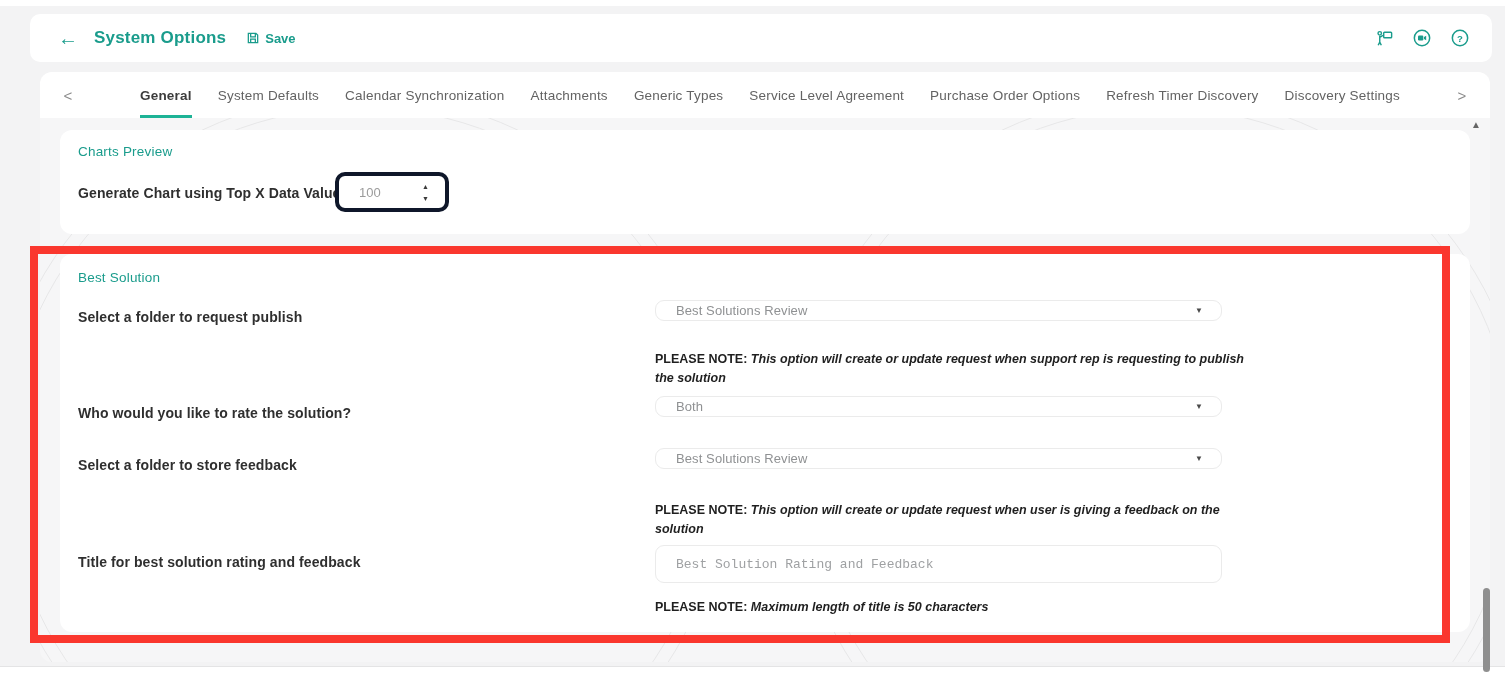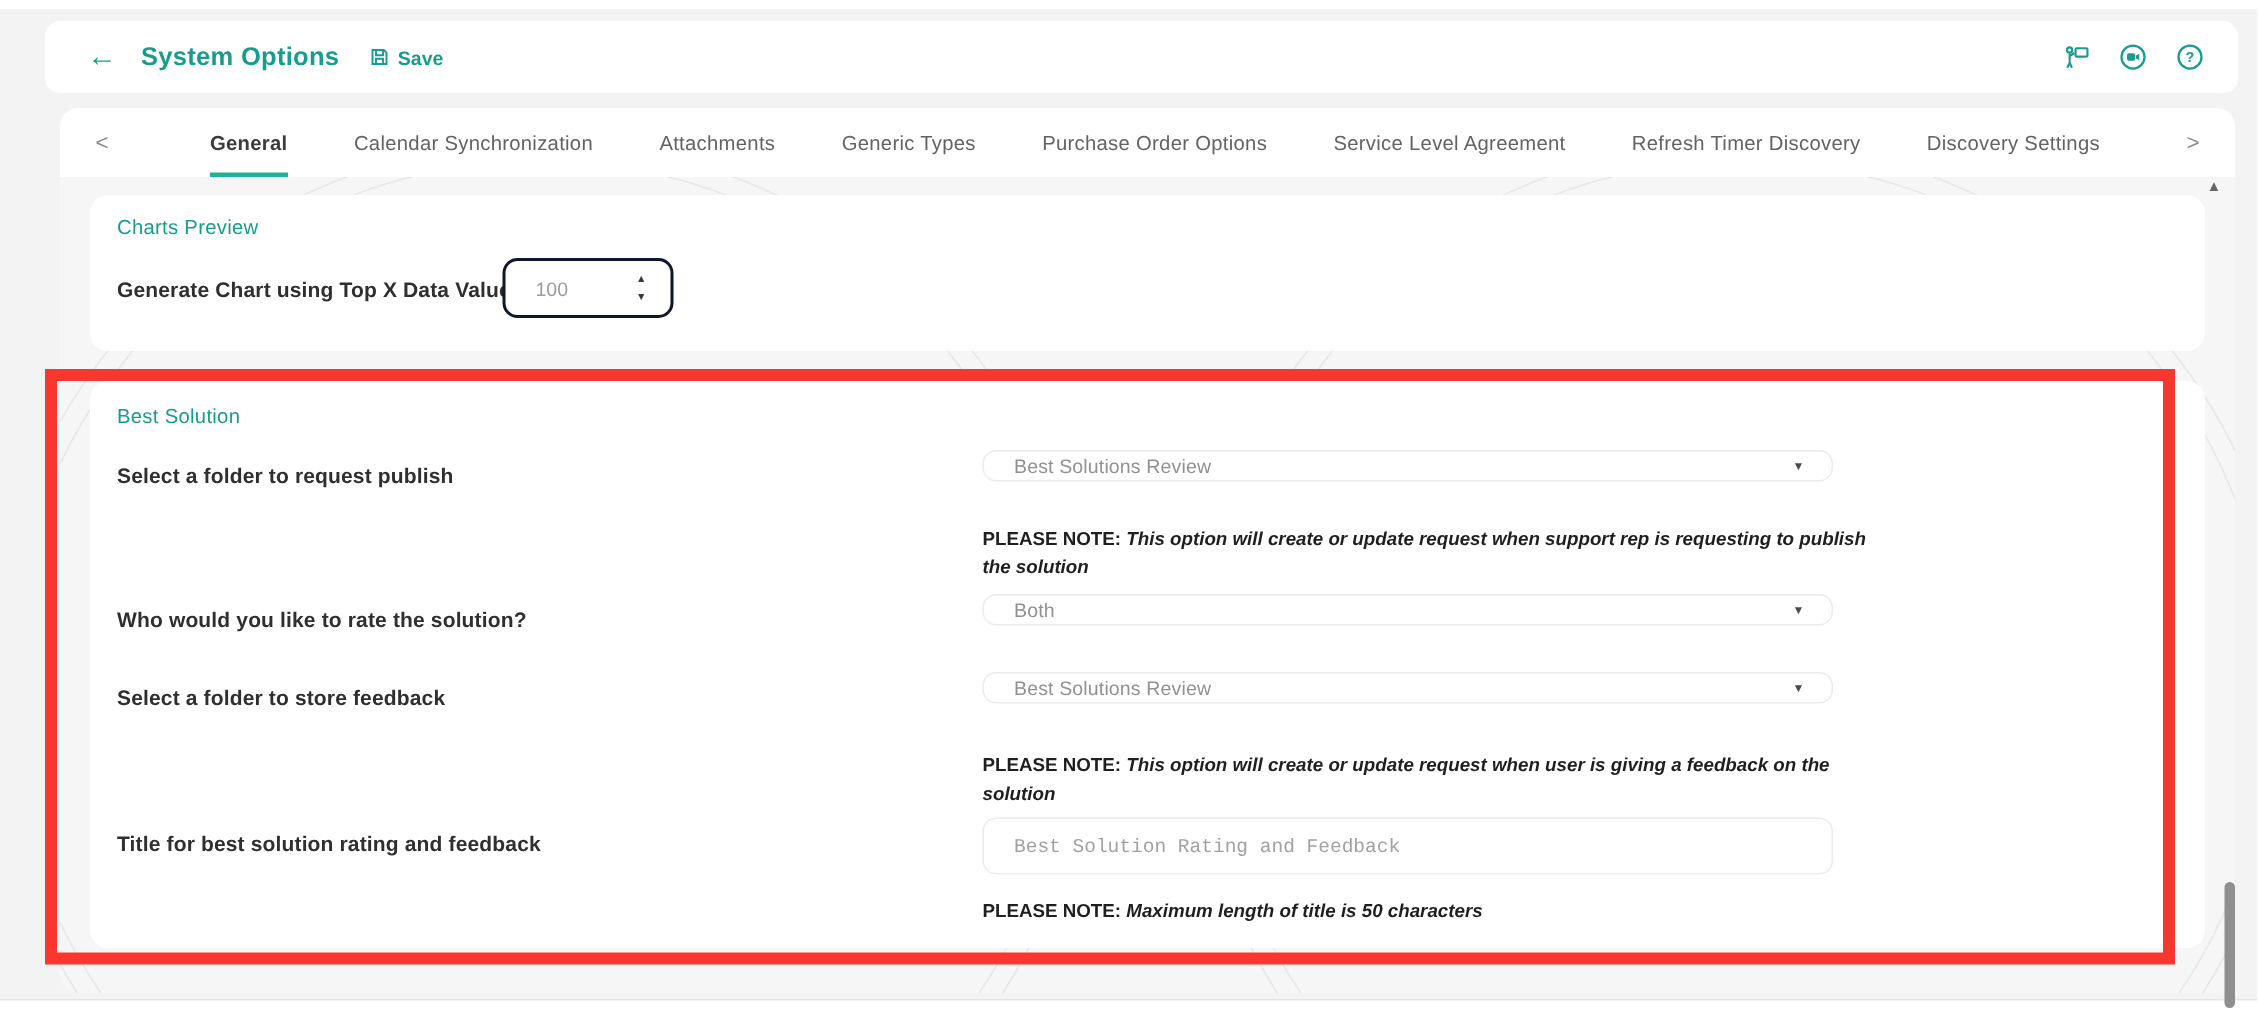--- a/index.html
+++ b/index.html
@@ -26,21 +26,21 @@
   
   .arc { position:absolute; border:1px solid #e7e7e8; border-radius:50%; z-index:1; }
 
   .section-card { position:absolute; background:#fff; border-radius:12px; z-index:2; }
   #charts-card { left:20px; top:58px; width:1410px; height:104px; }
   #best-card   { left:20px; top:182px; width:1410px; height:378px; }
   .section-title { position:absolute; left:18px; color:#1a9c8c; font-size:13.5px; font-weight:400; letter-spacing:.2px; }
   .field-label { position:absolute; left:18px; color:#2f2f2f; font-size:14px; font-weight:700; letter-spacing:.1px; }
 
   
-  .spinner { position:absolute; left:275px; top:42px; width:114px; height:40px; background:#fff; border:2px solid #0f172a; border-radius:10px; display:flex; align-items:center; }
+  .spinner { position:absolute; left:275px; top:42px; width:114px; height:40px; background:#fff; border:4px solid #0f172a; border-radius:10px; display:flex; align-items:center; }
   .spinner-value { color:#9b9b9b; font-size:13px; margin-left:20px; flex:1; }
   .spinner-arrows { display:flex; flex-direction:column; gap:5px; margin-right:16px; }
   .spinner-arrows span { font-size:7px; color:#3a3a3a; line-height:1; cursor:pointer; }
 
   
   .dd { position:absolute; left:595px; width:567px; height:21px; background:#fff; border:1px solid #ebebeb; border-radius:9px; display:flex; align-items:center; cursor:pointer; }
   .dd-text { color:#8f9193; font-size:13px; margin-left:20px; flex:1; letter-spacing:.1px; }
   .dd-caret { font-size:8px; color:#4a4a4a; margin-right:18px; }
   .txt-input { position:absolute; left:595px; width:567px; height:38px; background:#fff; border:1px solid #ebebeb; border-radius:9px; font-family:Liberation Mono, monospace; font-size:13px; color:#444; padding:0 20px; outline:none; }
   .txt-input::placeholder { color:#9fa1a3; }
@@ -108,25 +108,26 @@
 
     <div class="arc" style="left:-35px; top:35px; width:710px; height:710px;"></div>
     <div class="arc" style="left:-48px; top:22px; width:736px; height:736px;"></div>
     <div class="arc" style="left:765px; top:35px; width:710px; height:710px;"></div>
     <div class="arc" style="left:752px; top:22px; width:736px; height:736px;"></div>
 
     <div class="tab-row">
       <span class="tab-chevron">&lt;</span>
       <div class="tabs-wrap">
         <div class="tab active">General</div>
+        <div class="tab">System Defaults</div>
         <div class="tab">Calendar Synchronization</div>
         <div class="tab">Attachments</div>
         <div class="tab">Generic Types</div>
+        <div class="tab">Service Level Agreement</div>
         <div class="tab">Purchase Order Options</div>
-        <div class="tab">Service Level Agreement</div>
         <div class="tab">Refresh Timer Discovery</div>
         <div class="tab">Discovery Settings</div>
       </div>
       <span class="tab-chevron">&gt;</span>
     </div>
 
     <div class="section-card" id="charts-card">
       <div class="section-title" style="top:14px;">Charts Preview</div>
       <div class="field-label" style="top:55px;">Generate Chart using Top X Data Values</div>
       <div class="spinner">

